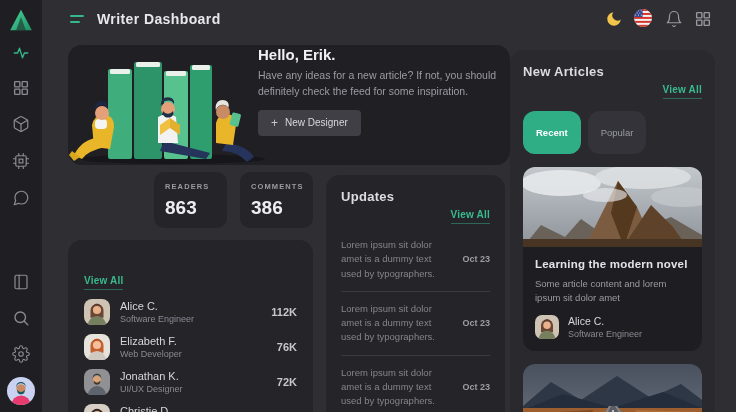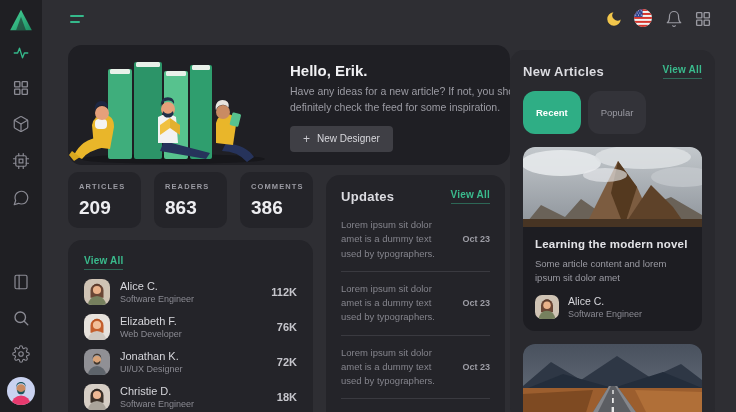--- a/index.html
+++ b/index.html
@@ -24,26 +24,26 @@
   .app-title { margin-left:13px; font-size:14px; font-weight:700; letter-spacing:.4px; color:#e8e8ec; }
   .header-right { margin-left:auto; display:flex; align-items:center; gap:11px; padding-right:24px; }
   .hic { width:18px; height:18px; color:#9a9aa2; cursor:pointer; }
   .hic svg { width:18px; height:18px; display:block; }
 
   
   .card { position:absolute; background:#242429; border-radius:14px; }
   .card-head { display:flex; justify-content:space-between; align-items:flex-start; }
   .card-title { font-size:13px; font-weight:700; letter-spacing:.3px; color:#dcdce1; }
   .view-all { font-size:10px; font-weight:700; color:#3abb8d; letter-spacing:.2px;
-              border-bottom:1px solid rgba(58,187,141,.45); padding-bottom:3px; cursor:pointer; }
+              border-bottom:1px solid rgba(58,187,141,.45); padding-bottom:3px; cursor:pointer;margin-top:20px; }
 
   
   .hero { left:68px; top:45px; width:442px; height:120px; background:#1f1f24; overflow:hidden; }
   .hero-illu { position:absolute; left:0; bottom:0; width:215px; height:112px; }
-  .hero-text { position:absolute; left:190px; top:17px; width:240px;margin-left:32px; }
+  .hero-text { position:absolute; left:190px; top:1px; width:240px; }
   .hero-greeting { font-size:15px; font-weight:700; color:#f0f0f3; }
   .hero-msg { margin-top:5px; font-size:10.5px; line-height:1.5; color:#9b9ba3; }
   .new-article-btn { margin-top:10px; display:inline-flex; align-items:center; gap:7px;
       background:#3f3f45; border:none; border-radius:4px; padding:7px 13px;
       color:#d8d8dd; font-size:10px; font-family:"Liberation Sans",sans-serif; cursor:pointer; }
   .plus { font-size:12px; line-height:1; color:#c9c9cf; }
 
   
   .stat { top:172px; width:73px; height:56px; background:#242429; border-radius:10px; padding:10px 11px; }
   .stat.s0{ left:68px; } .stat.s1{ left:154px; } .stat.s2{ left:240px; }
@@ -165,20 +165,21 @@
         <path d="M5 32a11 11 0 0 1 22 0z" fill="#e73a6e"></path>
       </svg>
     </div>
   </nav>
 
   <header class="header">
     <div class="hamburger">
         <span></span>
         <span></span>
       </div>
+    <div class="app-title">Writer Dashboard</div>
     <div class="header-right">
       <div class="hic">
         <svg viewBox="0 0 24 24">
           <path d="M21 12.8A9 9 0 1 1 11.2 3a7 7 0 0 0 9.8 9.8z" fill="#f2c64b"></path>
         </svg>
       </div>
       <div class="hic" style="width:20px;height:20px">
         <svg viewBox="0 0 20 20">
           <defs>
               <clipPath id="fc">
@@ -262,24 +263,20 @@
     <div class="hero-text">
       <div class="hero-greeting">Hello, Erik.</div>
       <p class="hero-msg">Have any ideas for a new article? If not, you should definitely check the feed for some inspiration.</p>
       <button class="new-article-btn">
         <span class="plus">+</span>
         <span>New Designer</span>
       </button>
     </div>
   </section>
 
-  <div class="card stat s0">
-    <div class="stat-label">ARTICLES</div>
-    <div class="stat-value">209</div>
-  </div>
   <div class="card stat s1">
     <div class="stat-label">READERS</div>
     <div class="stat-value">863</div>
   </div>
   <div class="card stat s2">
     <div class="stat-label">COMMENTS</div>
     <div class="stat-value">386</div>
   </div>
 
   <section class="card featured">

